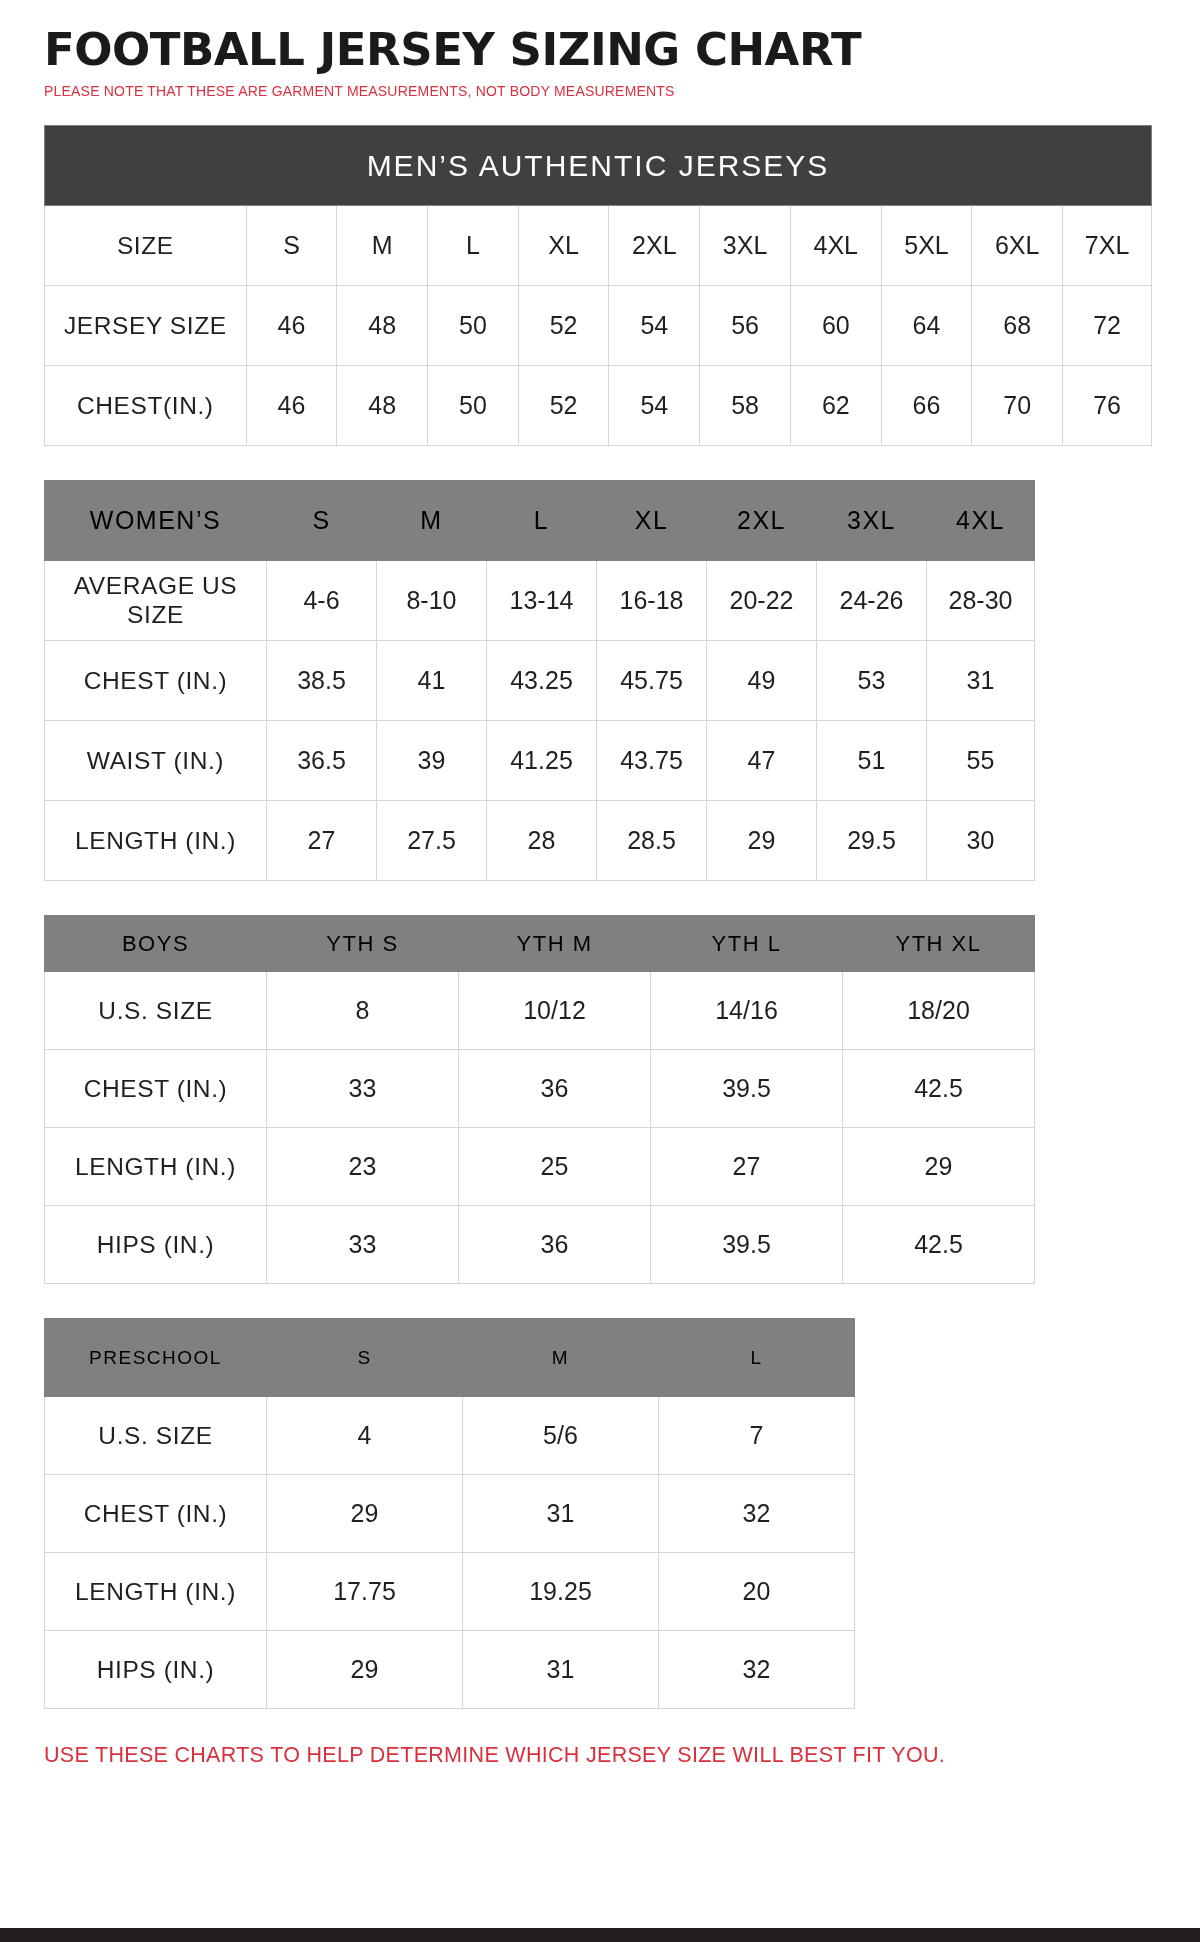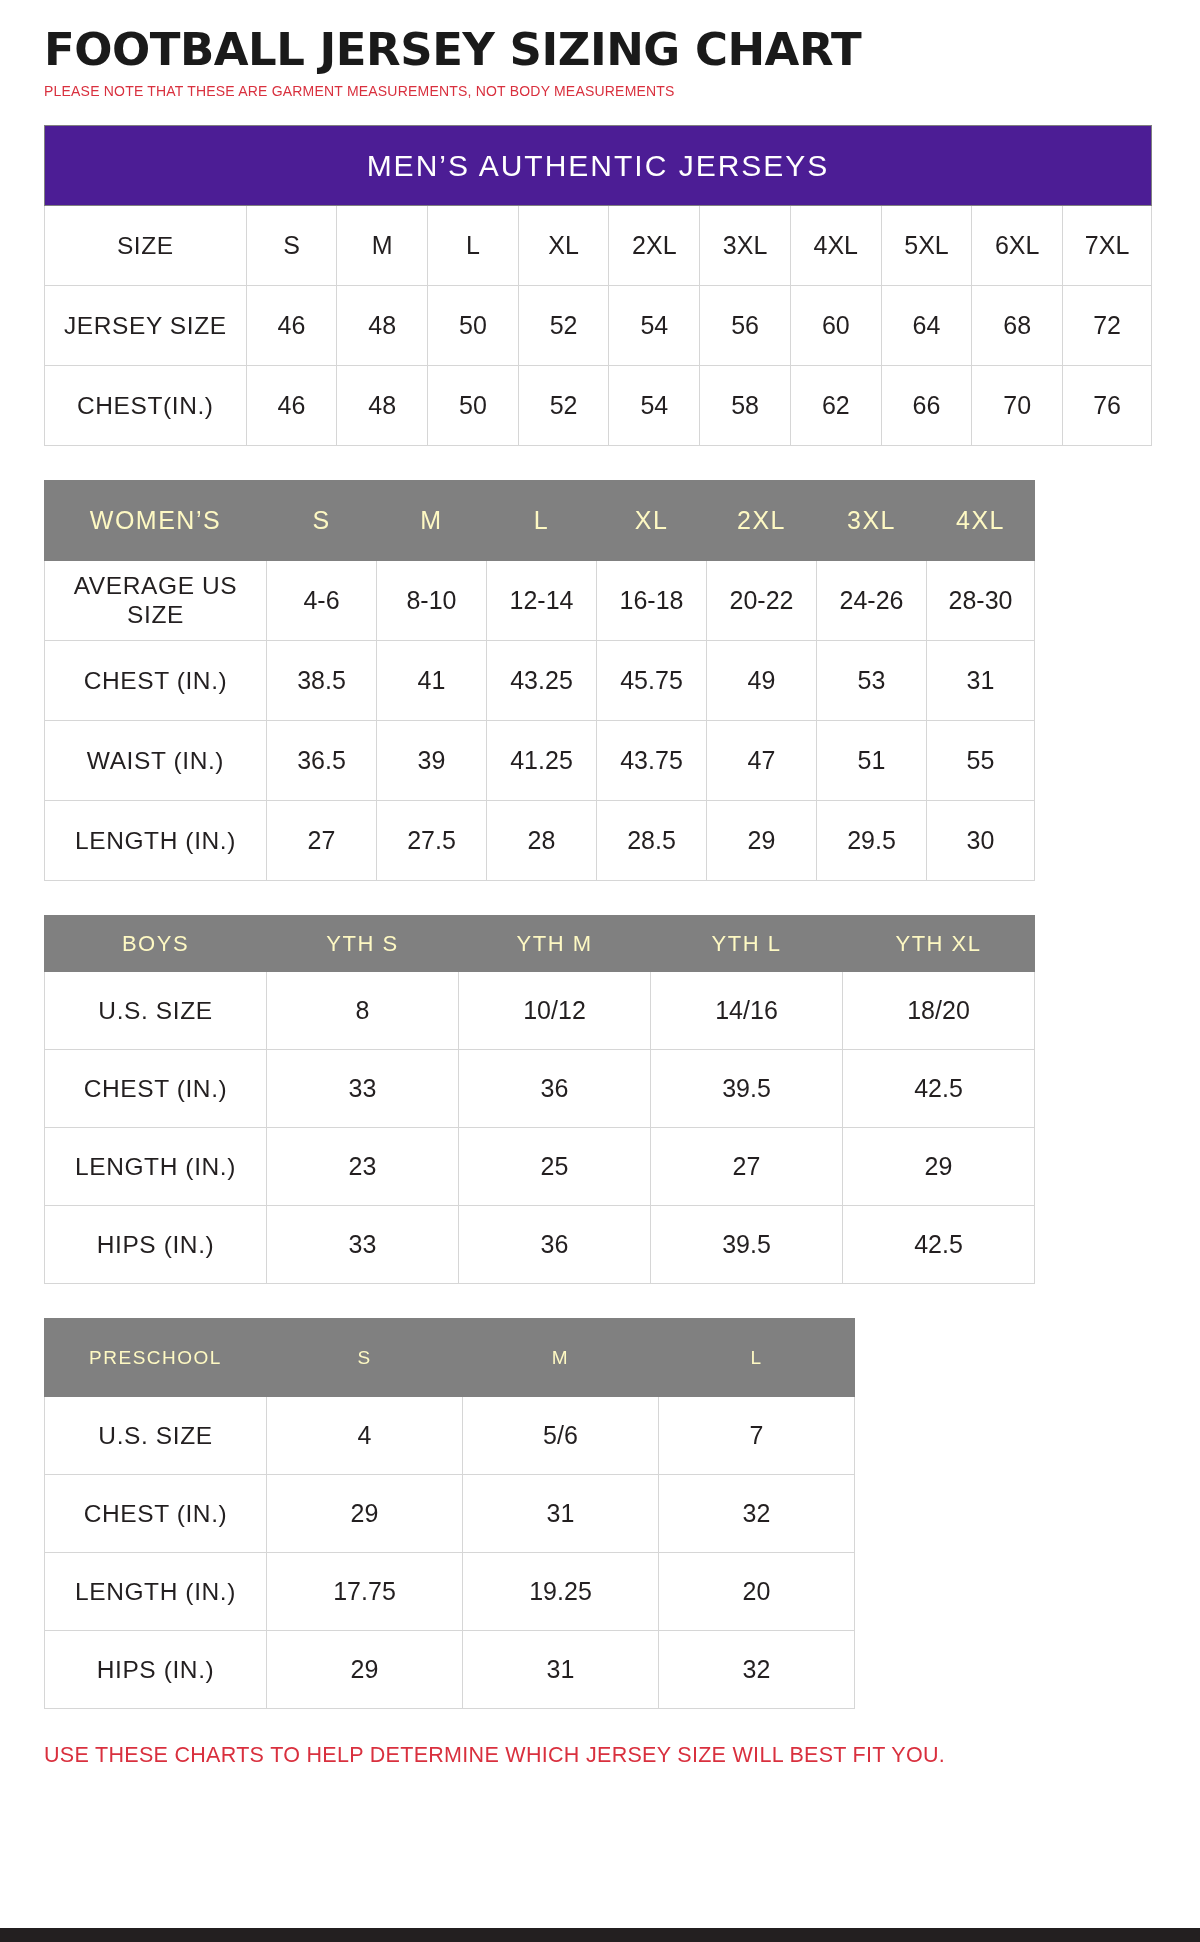--- a/index.html
+++ b/index.html
@@ -44,30 +44,30 @@
   }
   td, th {
     border: 1px solid #d6d6d6;
     text-align: center;
     vertical-align: middle;
     font-weight: 400;
     color: #231f20;
     background: #ffffff;
   }
   .banner-cell {
-    background: #4c1d95;
+    background: #404040;
     color: #ffffff;
     border: 1px solid #808080;
     font-size: 27px;
     letter-spacing: 1.5px;
     height: 82px;
   }
   .hdr-grey {
     background: #808080;
-    color: #fef9c3;
+    color: #000000;
     border: 1px solid #808080;
   }
 
   
   #table-mens { width: 1108px; }
   #table-mens td { height: 80px; font-size: 25px; }
   #table-mens .rowlabel { font-size: 24.5px; letter-spacing: 0.6px; }
   #table-mens .banner-cell { font-size: 30px; letter-spacing: 2px; }
 
   
@@ -191,21 +191,21 @@
         <td class="hdr-grey">L</td>
         <td class="hdr-grey">XL</td>
         <td class="hdr-grey">2XL</td>
         <td class="hdr-grey">3XL</td>
         <td class="hdr-grey">4XL</td>
       </tr>
       <tr>
         <td class="rowlabel">AVERAGE US SIZE</td>
         <td>4-6</td>
         <td>8-10</td>
-        <td>12-14</td>
+        <td>13-14</td>
         <td>16-18</td>
         <td>20-22</td>
         <td>24-26</td>
         <td>28-30</td>
       </tr>
       <tr>
         <td class="rowlabel">CHEST (IN.)</td>
         <td>38.5</td>
         <td>41</td>
         <td>43.25</td>

